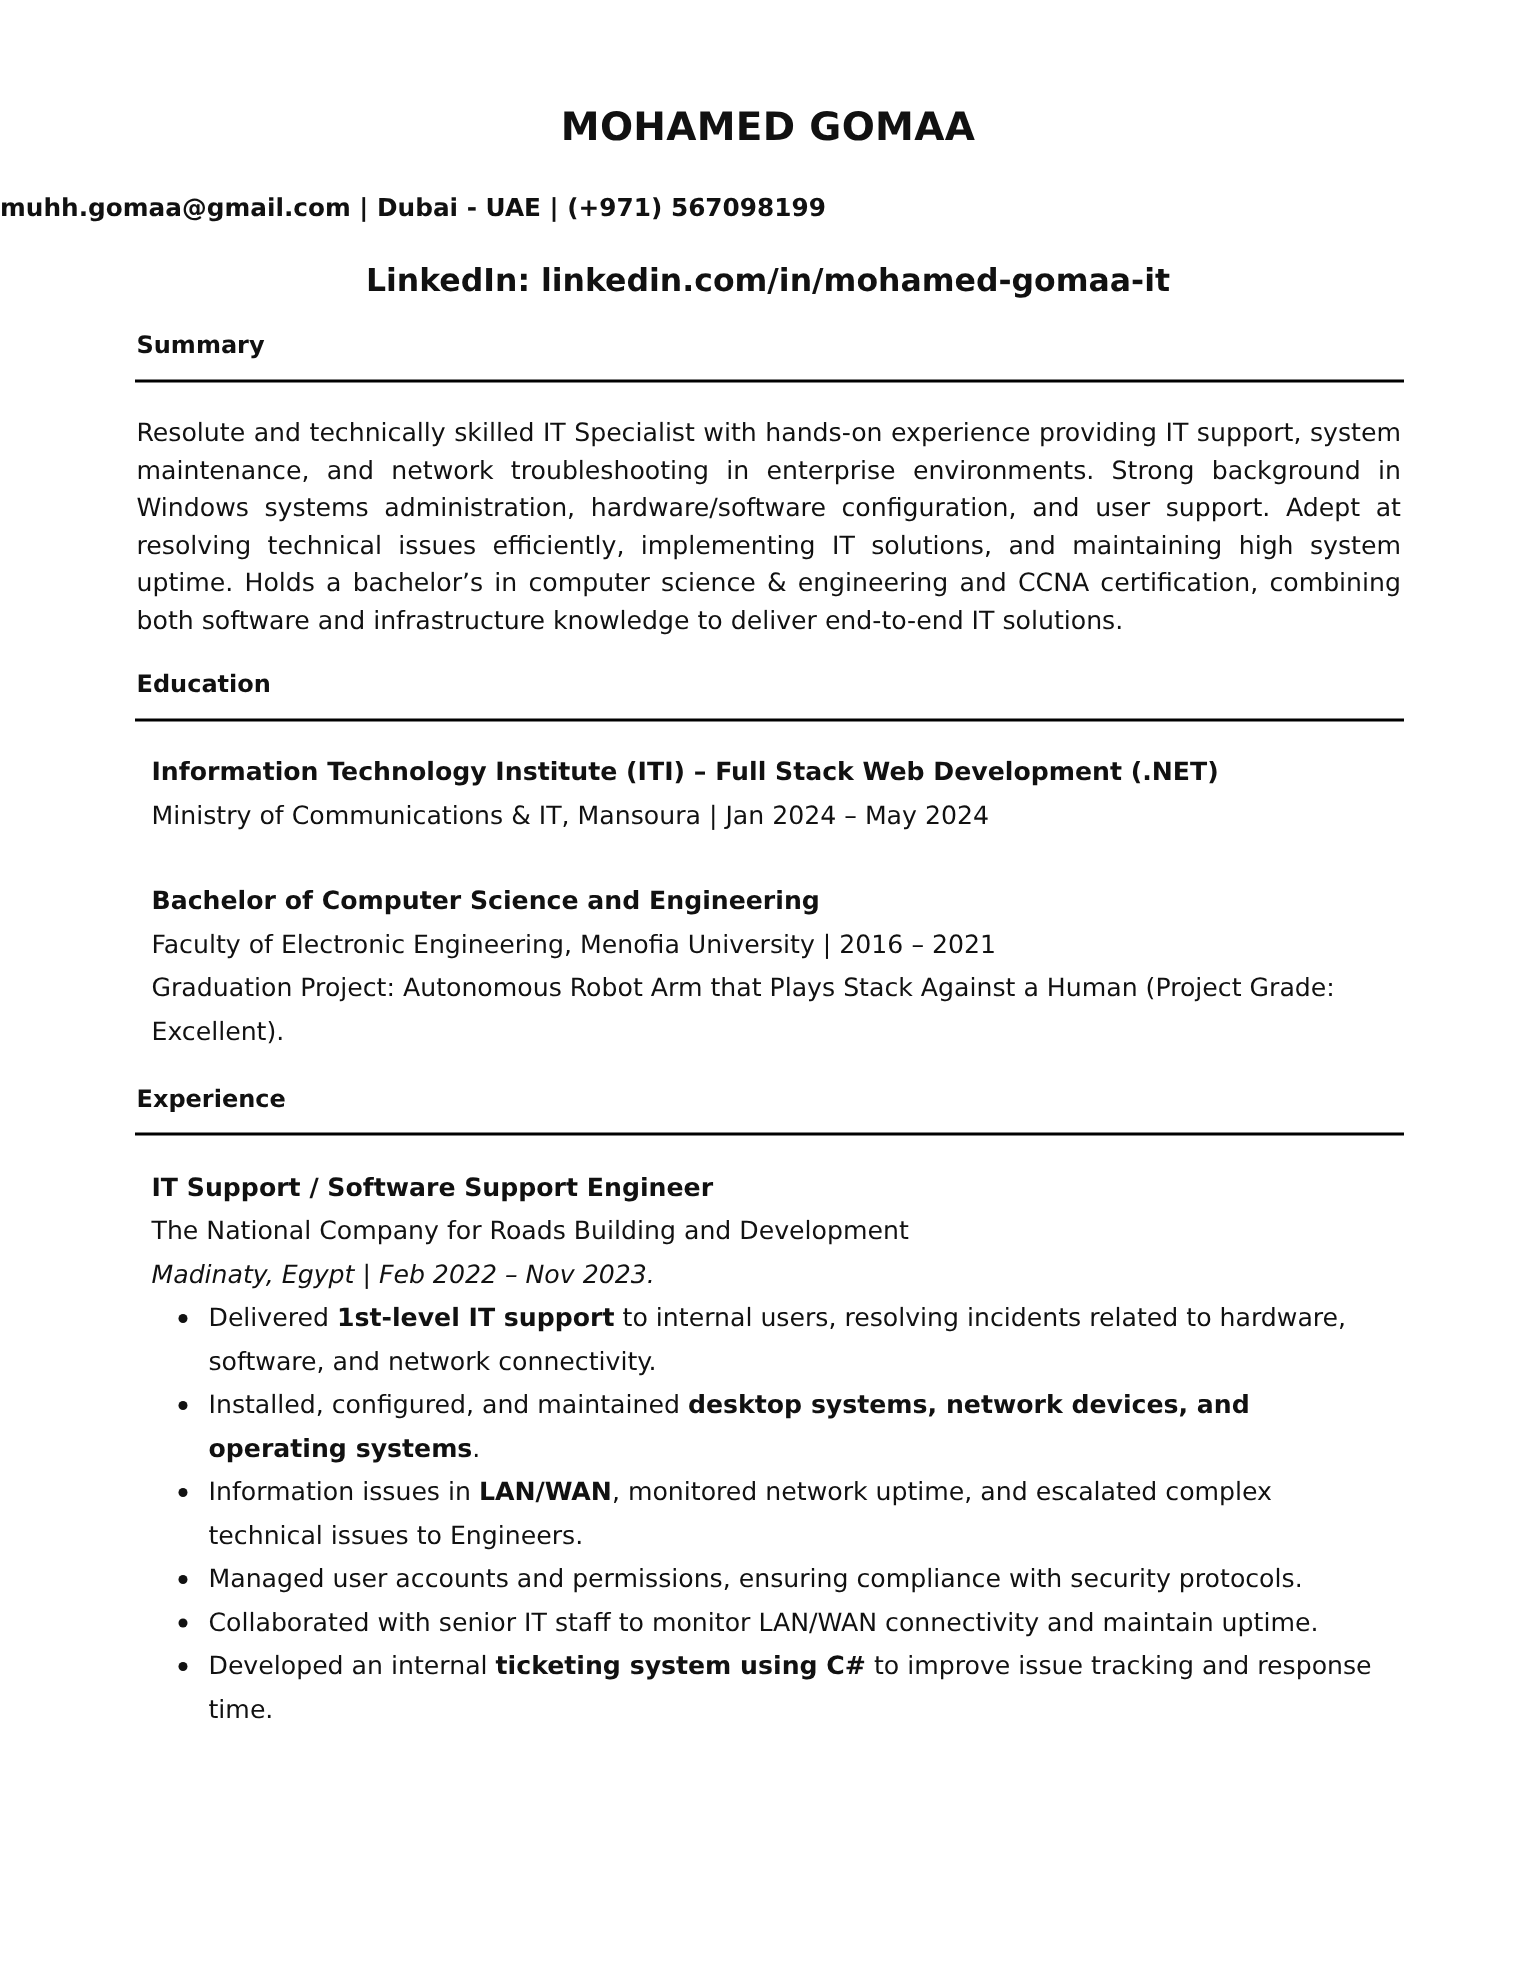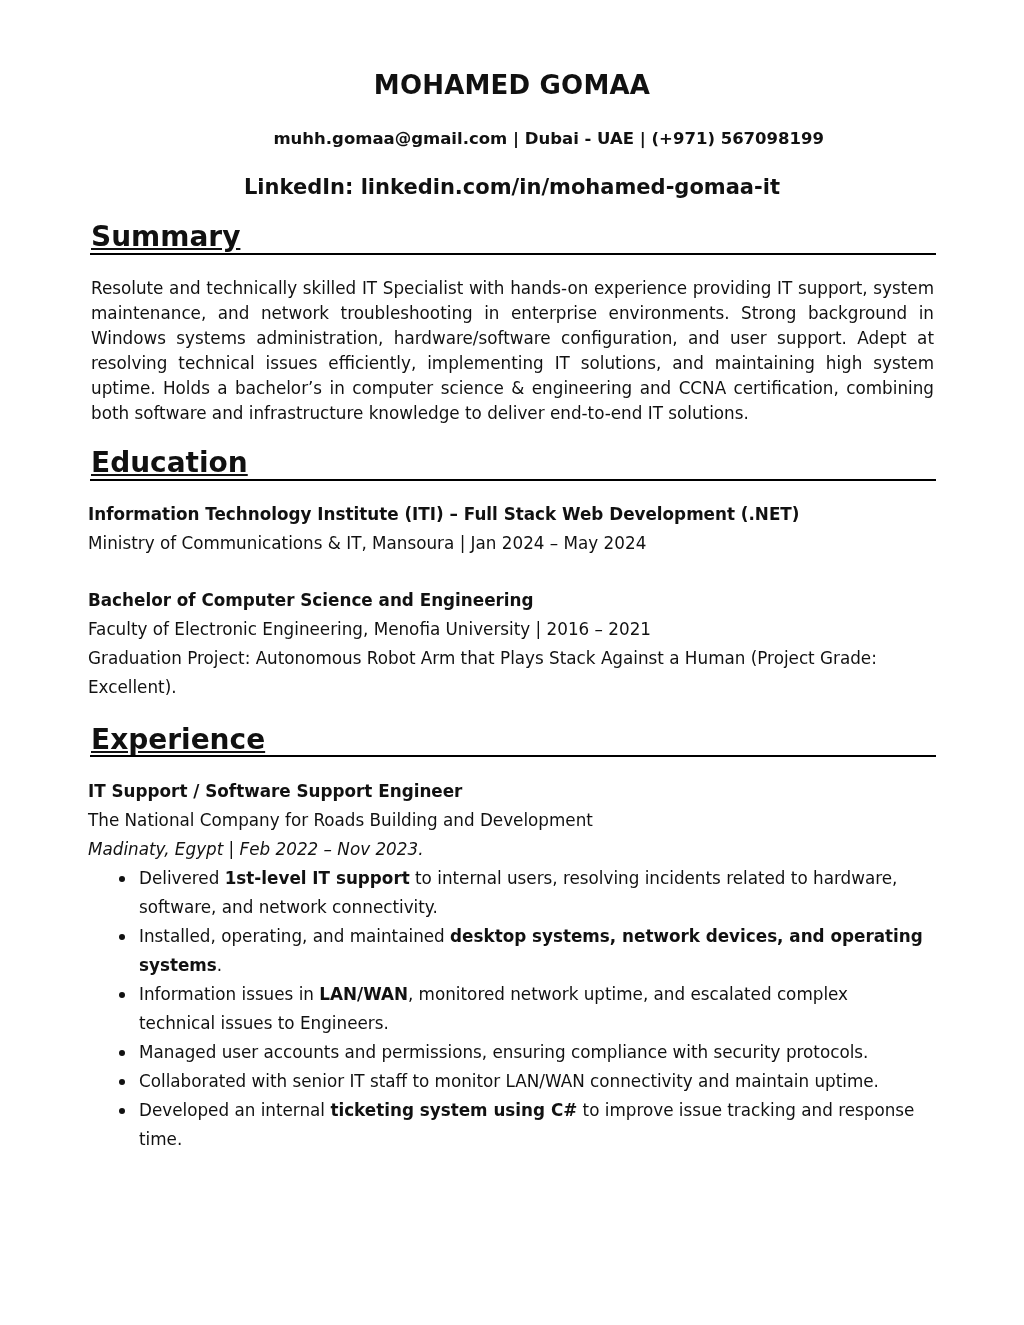--- a/index.html
+++ b/index.html
@@ -1,24 +1,24 @@
 <!DOCTYPE html>
 <html><head>
   <meta charset="utf-8">
   <style>
     html, body { margin: 0; padding: 0; background: #ffffff; }
     body { width: 1024px; height: 1325px; position: relative; overflow: hidden; color: #111; font-family: "DejaVu Sans", sans-serif; }
     .page { position: absolute; left: 0; top: 0; width: 1024px; height: 1325px; }
     .name { position: absolute; left: 0; width: 1024px; top: 70px; text-align: center; font-size: 26px; font-weight: bold; letter-spacing: 0.2px; }
-    .contact { position: absolute; left: 0; width: 824px; top: 129px; text-align: right; font-size: 16.5px; font-weight: bold; }
+    .contact { position: absolute; left: 0; width: 824px; top: 129px; text-align: left; font-size: 16.5px; font-weight: bold; }
     .linkedin { position: absolute; left: 0; width: 1024px; top: 175px; text-align: center; font-size: 21px; font-weight: bold; }
-    .section-title { position: absolute; left: 91px; font-size: 28px; font-weight: bold; text-decoration: underline; }
+    .section-title { position: absolute; left: 91px; font-size: 16px; font-weight: bold; }
     .rule { position: absolute; left: 90px; width: 846px; height: 2px; background: #000; }
     .summary { position: absolute; left: 91px; top: 276px; width: 843px; font-size: 16.8px; line-height: 25px; text-align: justify; text-align-last: left; }
-    .line { position: absolute; left: 88px; font-size: 16.8px; white-space: nowrap; }
+    .line { position: absolute; left: 101px; font-size: 16.8px; white-space: nowrap; }
     .bold { font-weight: bold; }
     .italic { font-style: italic; }
     .bullets { position: absolute; left: 117px; top: 864px; width: 810px; margin: 0; padding: 0; list-style: none; font-size: 16.8px; line-height: 29px; }
     .bullets li { position: relative; padding-left: 22px; }
     .bullets li .dot { position: absolute; left: 2px; top: 12px; width: 6px; height: 6px; border-radius: 50%; background: #111; }
     .bullets li.big { font-size: 18.5px; line-height: 28px; margin-top: 1px; }
   </style>
 </head>
 <body>
 
@@ -45,20 +45,20 @@
 
   <div class="section-title" style="top:723px;">Experience</div>
   <div class="rule" style="top:755px;"></div>
 
   <div class="line" style="top:810px;">The National Company for Roads Building and Development</div>
   <div class="line bold" style="top:781px;">IT Support / Software Support Engineer</div>
   <div class="line italic" style="top:839px;">Madinaty, Egypt | Feb 2022 – Nov 2023.</div>
 
   <ul class="bullets" id="job-bullets">
       <li><span class="dot"></span><span>Delivered </span><span class="bold">1st-level IT support</span><span> to internal users, resolving incidents related to hardware, software, and network connectivity.</span></li>
-      <li><span class="dot"></span><span>Installed, operating, and maintained </span><span class="bold">desktop systems, network devices, and operating systems</span><span>.</span></li>
+      <li><span class="dot"></span><span>Installed, configured, and maintained </span><span class="bold">desktop systems, network devices, and operating systems</span><span>.</span></li>
       <li><span class="dot"></span><span>Information issues in </span><span class="bold">LAN/WAN</span><span>, monitored network uptime, and escalated complex technical issues to Engineers.</span></li>
       <li><span class="dot"></span><span>Managed user accounts and permissions, ensuring compliance with security protocols.</span></li>
       <li><span class="dot"></span><span>Collaborated with senior IT staff to monitor LAN/WAN connectivity and maintain uptime.</span></li>
       <li><span class="dot"></span><span>Developed an internal </span><span class="bold">ticketing system using C#</span><span> to improve issue tracking and response time.</span></li>
     </ul>
 
 </div>
 
 </body></html>

